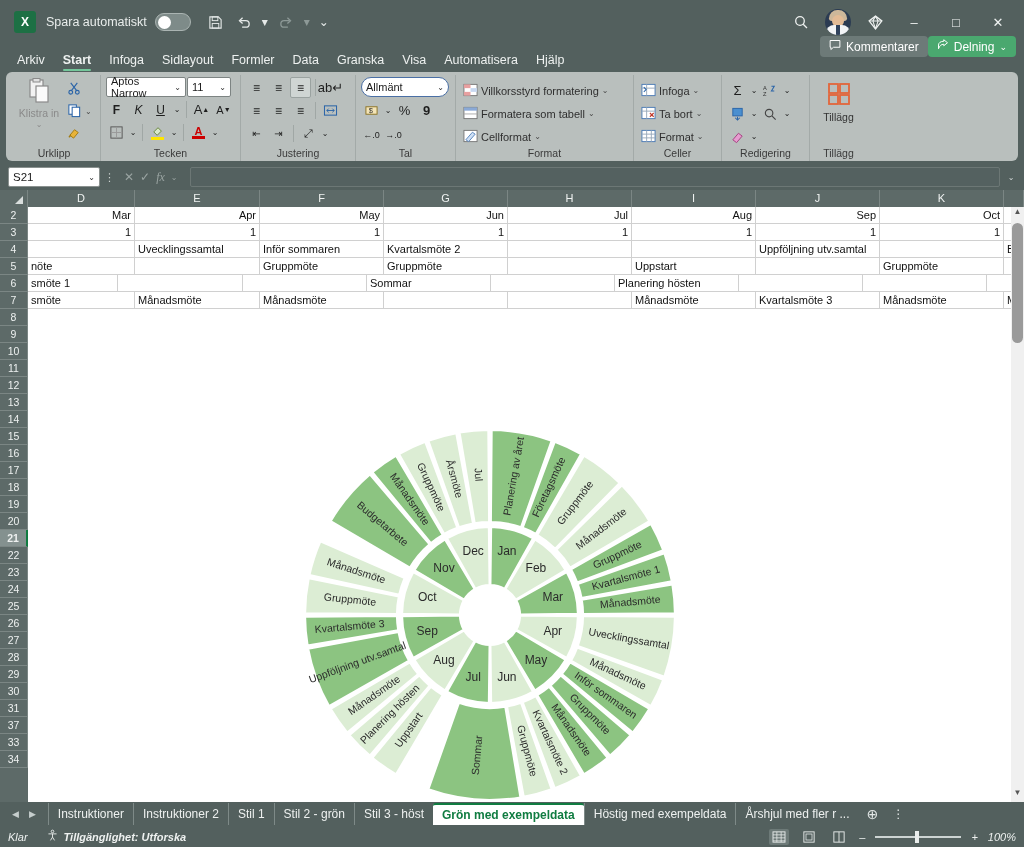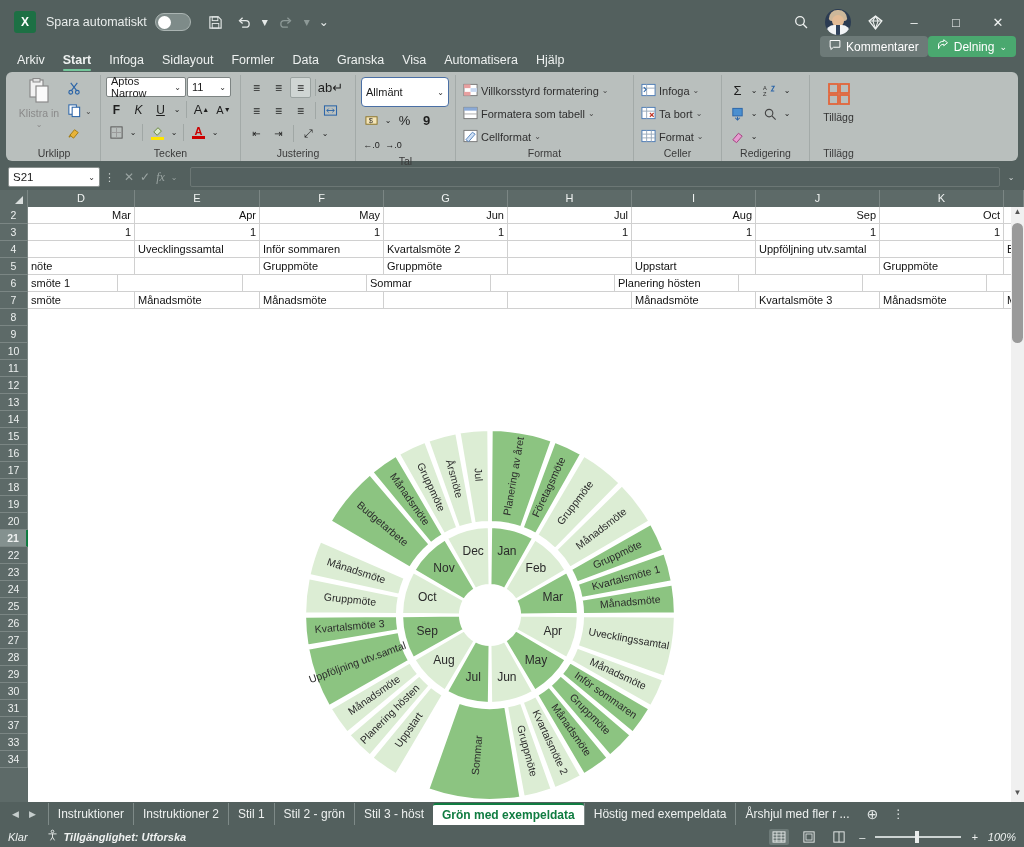--- a/index.html
+++ b/index.html
@@ -51,21 +51,21 @@
   .grp { display:flex; flex-direction:column; position:relative; padding:0 5px; }
   .grp + .grp { border-left:1px solid #a3aaa8; }
   .grp-body { flex:1; display:flex; align-items:flex-start; padding-top:2px; }
   .grp-name { text-align:center; font-size:10.5px; color:#3a3a3a; padding-bottom:2px; position:relative;}
   .bigbtn { width:52px; display:flex; flex-direction:column; align-items:center; justify-content:flex-start; color:#3a3a3a; font-size:10.5px; line-height:12px; text-align:center;}
   .bigbtn.dis { color:#8a8a8a; }
   .mini { display:flex; align-items:center; gap:3px; font-size:11px; color:#2f2f2f; height:21px; padding:0 2px;}
   .mini .cv { font-size:8px; color:#4a4a4a; }
   .fontname { width:80px; height:20px; background:#fff; border:1px solid #7d8483; border-radius:2px; font-size:11px; color:#1a1a1a; display:flex; align-items:center; padding:0 4px; }
   .fontsize { width:44px; height:20px; background:#fff; border:1px solid #7d8483; border-radius:2px; font-size:11px; color:#1a1a1a; display:flex; align-items:center; padding:0 4px; }
-  .numfmt { width:88px; height:30px; background:#fff; border:1px solid #4a6fa5; border-radius:4px; font-size:11px; color:#1a1a1a; display:flex; align-items:center; padding:0 4px;}
+  .numfmt { width:88px; height:20px; background:#fff; border:1px solid #4a6fa5; border-radius:10px; font-size:11px; color:#1a1a1a; display:flex; align-items:center; padding:0 4px;}
   .boxsel { margin-left:auto; font-size:8px; color:#333; }
   .fbtn { width:21px; height:21px; display:flex; align-items:center; justify-content:center; font-size:12px; color:#1e1e1e; border-radius:2px;}
   .fbtn.sel { background:#cfd5d3; border:1px solid #9aa2a0; }
   .sep-v { width:1px; background:#a0a7a5; margin:2px 3px; align-self:stretch;}
   .row { display:flex; align-items:center; gap:1px; }
   .col3 { display:flex; flex-direction:column; gap:1px; }
   .addinbtn { width:56px; display:flex; flex-direction:column; align-items:center; gap:2px; font-size:10.5px; color:#333; padding-top:4px;}
   .ribbon-collapse { position:absolute; right:6px; bottom:3px; font-size:10px; color:#444; }
 
   

